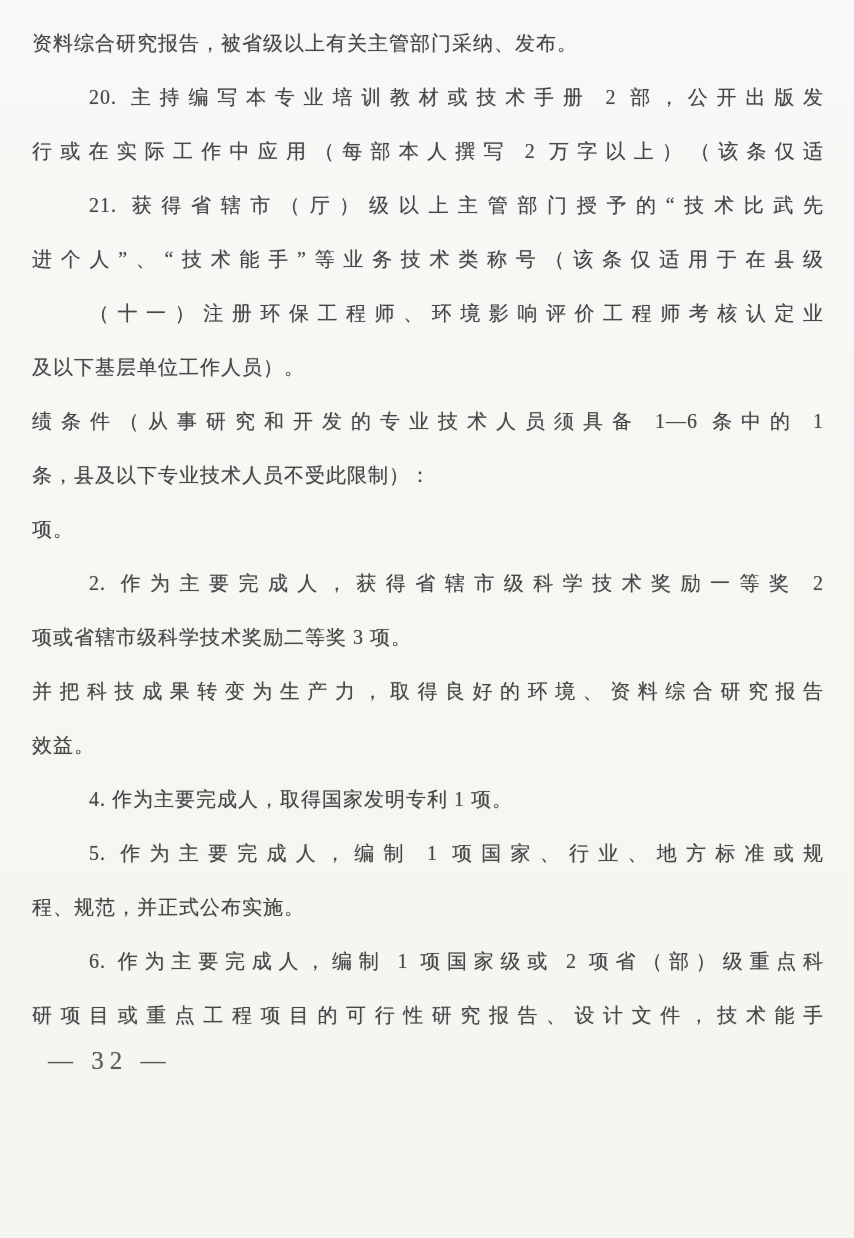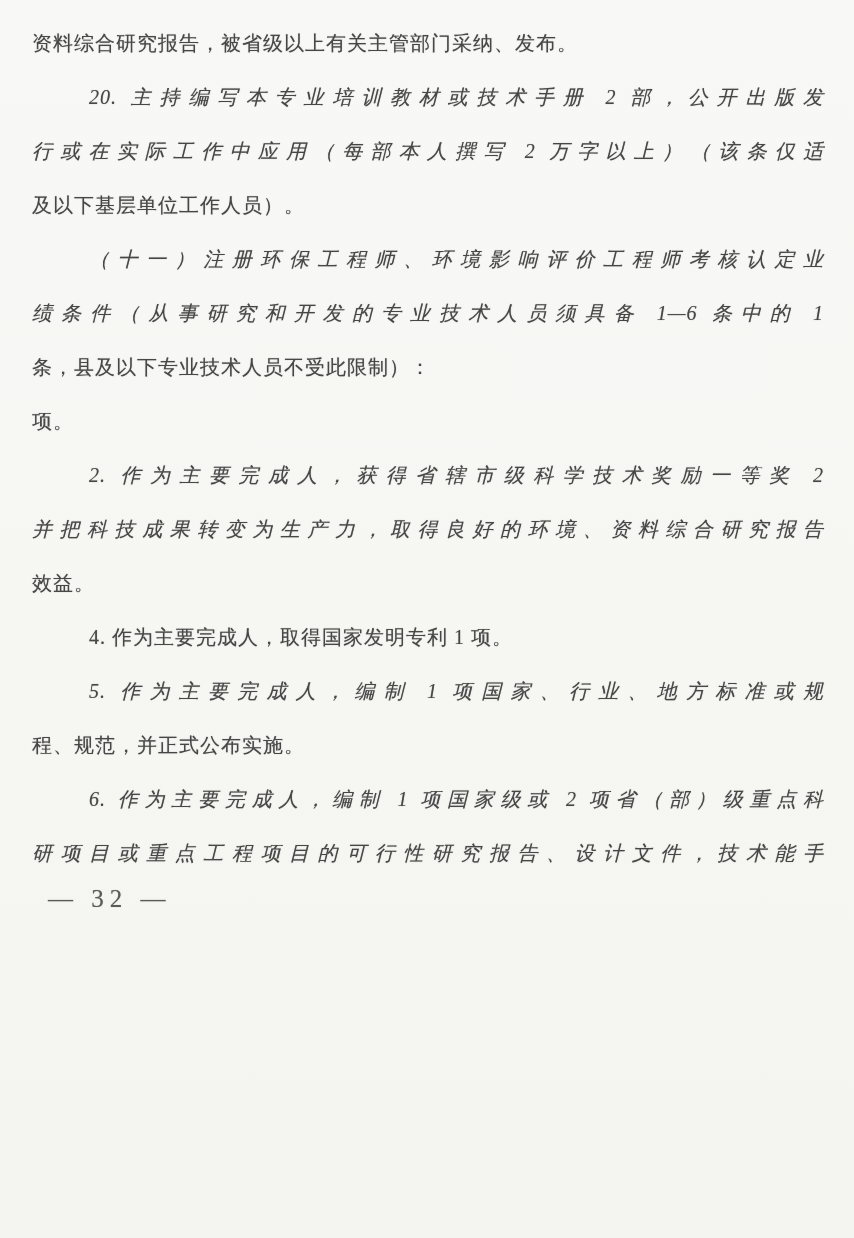--- a/index.html
+++ b/index.html
@@ -31,45 +31,47 @@
     text-shadow: 0 0 1px rgba(90,90,90,0.55);
     overflow: visible;
   }
   .line.indent {
     padding-left: 57px;
   }
   .line.fill {
     white-space: normal;
     text-align: justify;
     text-align-last: justify;
-    font-style: italic;
   }
   .footer {
     margin-top: 2px;
     padding-left: 16px;
     font-size: 25px;
     line-height: 34px;
     color: #5a5a5a;
     letter-spacing: 6px;
     text-shadow: 0 0 1px rgba(100,100,100,0.5);
   }
 </style>
 </head>
 <body>
 
 <div class="page">
   <div class="line">资料综合研究报告，被省级以上有关主管部门采纳、发布。</div>
   <div class="line indent fill">20. 主持编写本专业培训教材或技术手册 2 部，公开出版发</div>
   <div class="line fill">行或在实际工作中应用（每部本人撰写 2 万字以上）（该条仅适</div>
+  <div class="line indent fill">21. 获得省辖市（厅）级以上主管部门授予的“技术比武先</div>
+  <div class="line fill">进个人”、“技术能手”等业务技术类称号（该条仅适用于在县级</div>
+  <div class="line indent fill">（十一）注册环保工程师、环境影响评价工程师考核认定业</div>
   <div class="line">及以下基层单位工作人员）。</div>
-  <div class="line indent fill">（十一）注册环保工程师、环境影响评价工程师考核认定业</div>
   <div class="line fill">绩条件（从事研究和开发的专业技术人员须具备 1—6 条中的 1</div>
   <div class="line">条，县及以下专业技术人员不受此限制）：</div>
   <div class="line">项。</div>
   <div class="line indent fill">2. 作为主要完成人，获得省辖市级科学技术奖励一等奖 2</div>
+  <div class="line">项或省辖市级科学技术奖励二等奖 3 项。</div>
   <div class="line fill">并把科技成果转变为生产力，取得良好的环境、资料综合研究报告</div>
   <div class="line">效益。</div>
   <div class="line indent">4. 作为主要完成人，取得国家发明专利 1 项。</div>
   <div class="line indent fill">5. 作为主要完成人，编制 1 项国家、行业、地方标准或规</div>
   <div class="line">程、规范，并正式公布实施。</div>
   <div class="line indent fill">6. 作为主要完成人，编制 1 项国家级或 2 项省（部）级重点科</div>
   <div class="line fill">研项目或重点工程项目的可行性研究报告、设计文件，技术能手</div>
   <div class="footer">— 32 —</div>
 </div>
 

